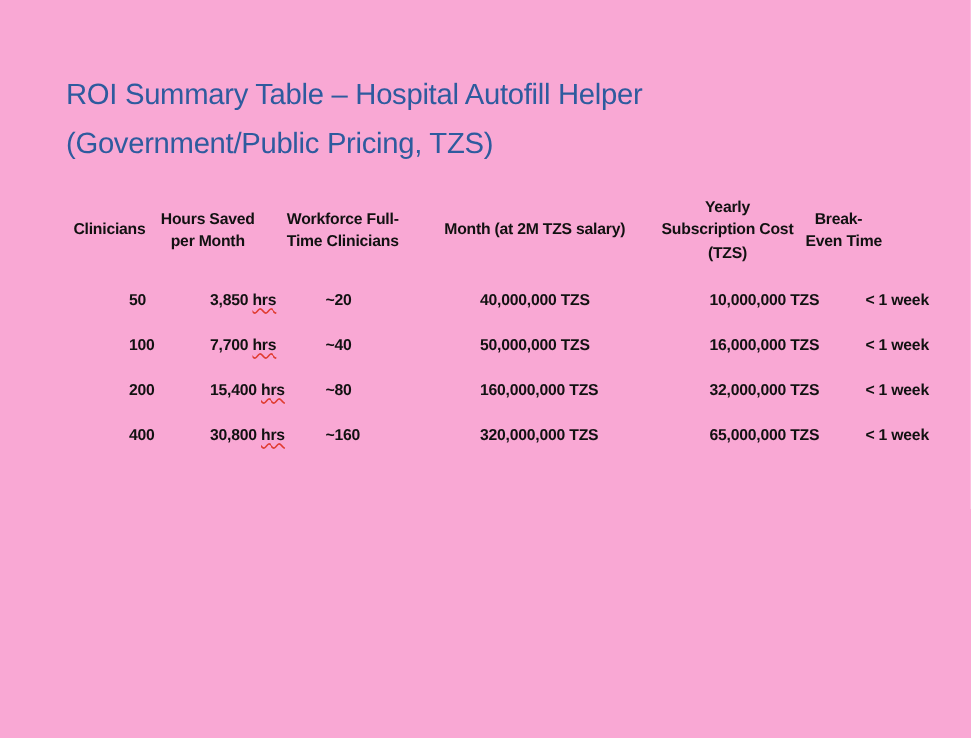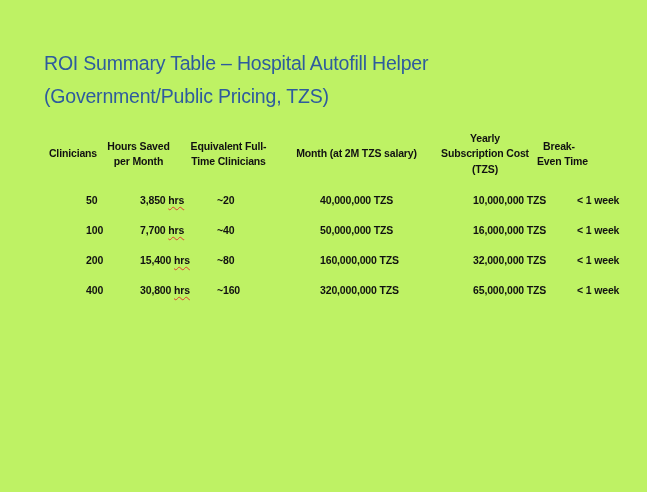--- a/index.html
+++ b/index.html
@@ -5,21 +5,21 @@
   html, body { margin: 0; padding: 0; }
   body {
     width: 647px; height: 492px;
     background: #ffffff;
     font-family: "Liberation Sans", sans-serif;
     position: relative;
     overflow: hidden;
   }
   .slide {
     position: absolute; inset: 0;
-    background: #bef264;
+    background: #f9a8d4;
   }
   .slide-title {
     position: absolute;
     left: 44px; top: 47px;
     font-size: 19.5px;
     line-height: 33px;
     letter-spacing: -0.2px;
     color: #2E5B9E;
     font-weight: 400;
     white-space: nowrap;
@@ -79,21 +79,21 @@
 
     <div class="thead">
       <div class="th">
         <span>Clinicians</span>
       </div>
       <div class="th">
         <span>Hours Saved</span>
         <span>per Month</span>
       </div>
       <div class="th">
-        <span>Equivalent Full-</span>
+        <span>Workforce Full-</span>
         <span>Time Clinicians</span>
       </div>
       <div class="th">
         <span>Month (at 2M TZS salary)</span>
       </div>
       <div class="th">
         <span>Yearly</span>
         <span>Subscription Cost</span>
         <span>(TZS)</span>
       </div>

